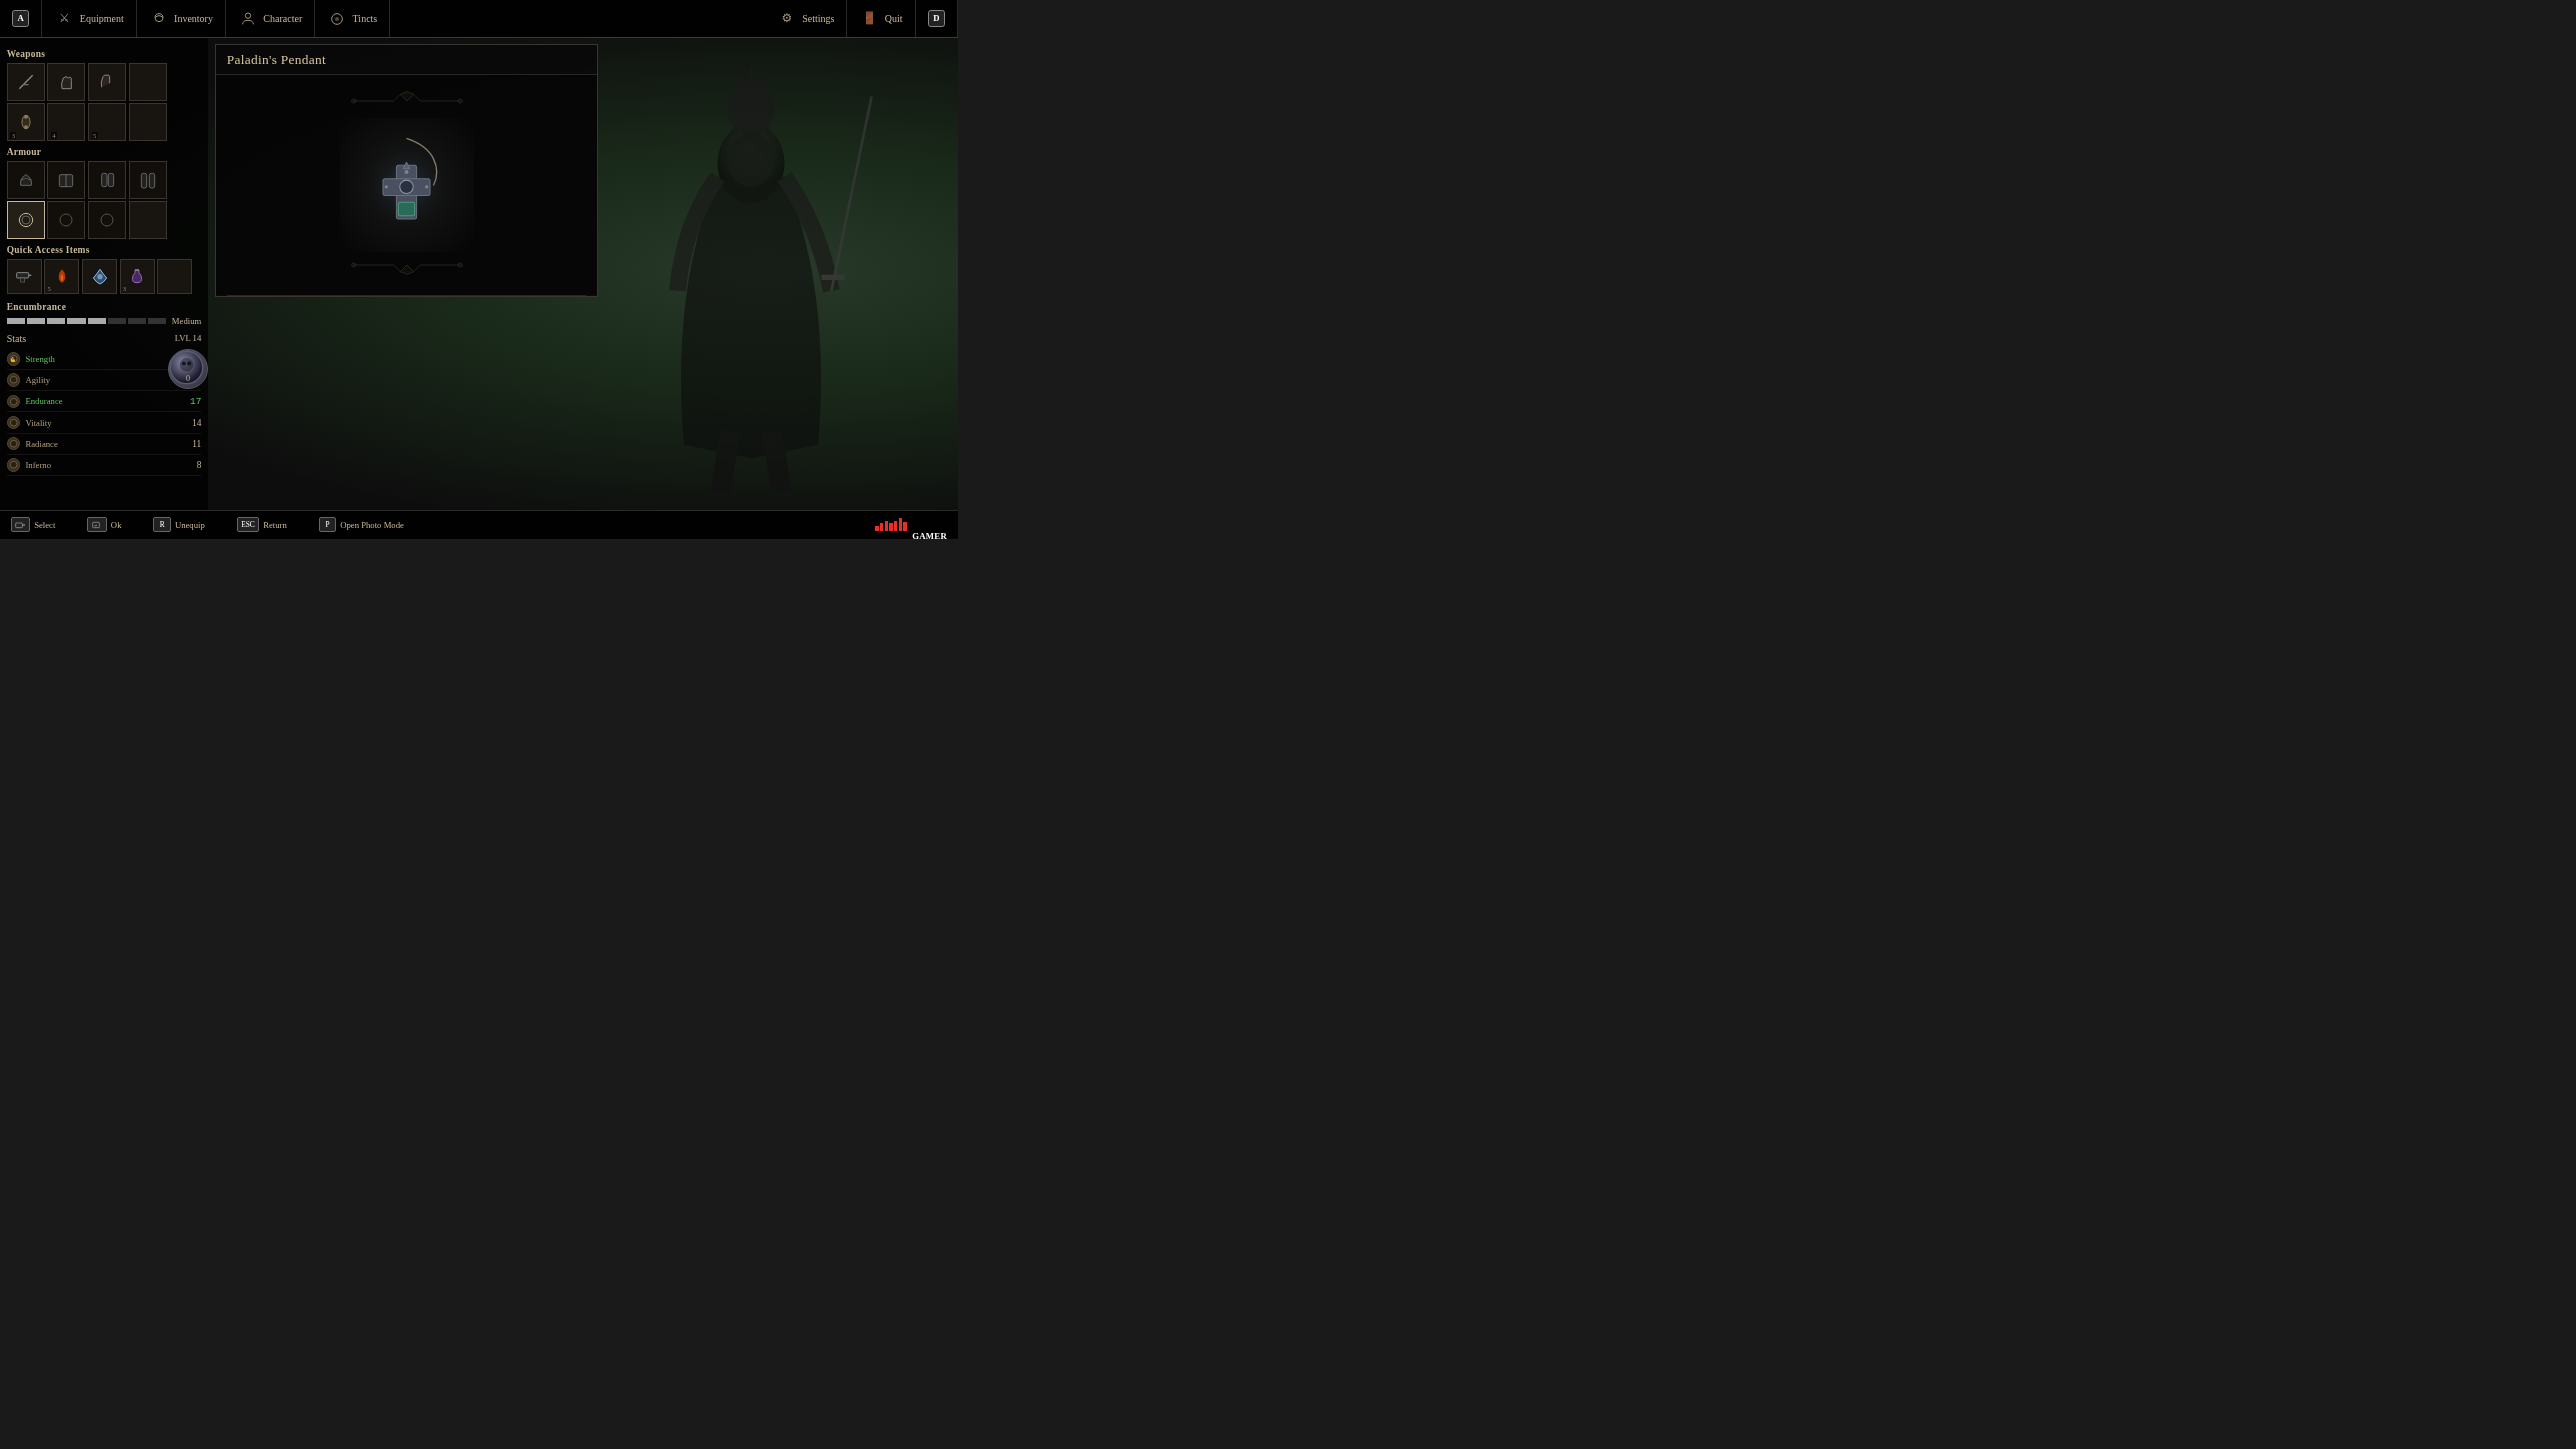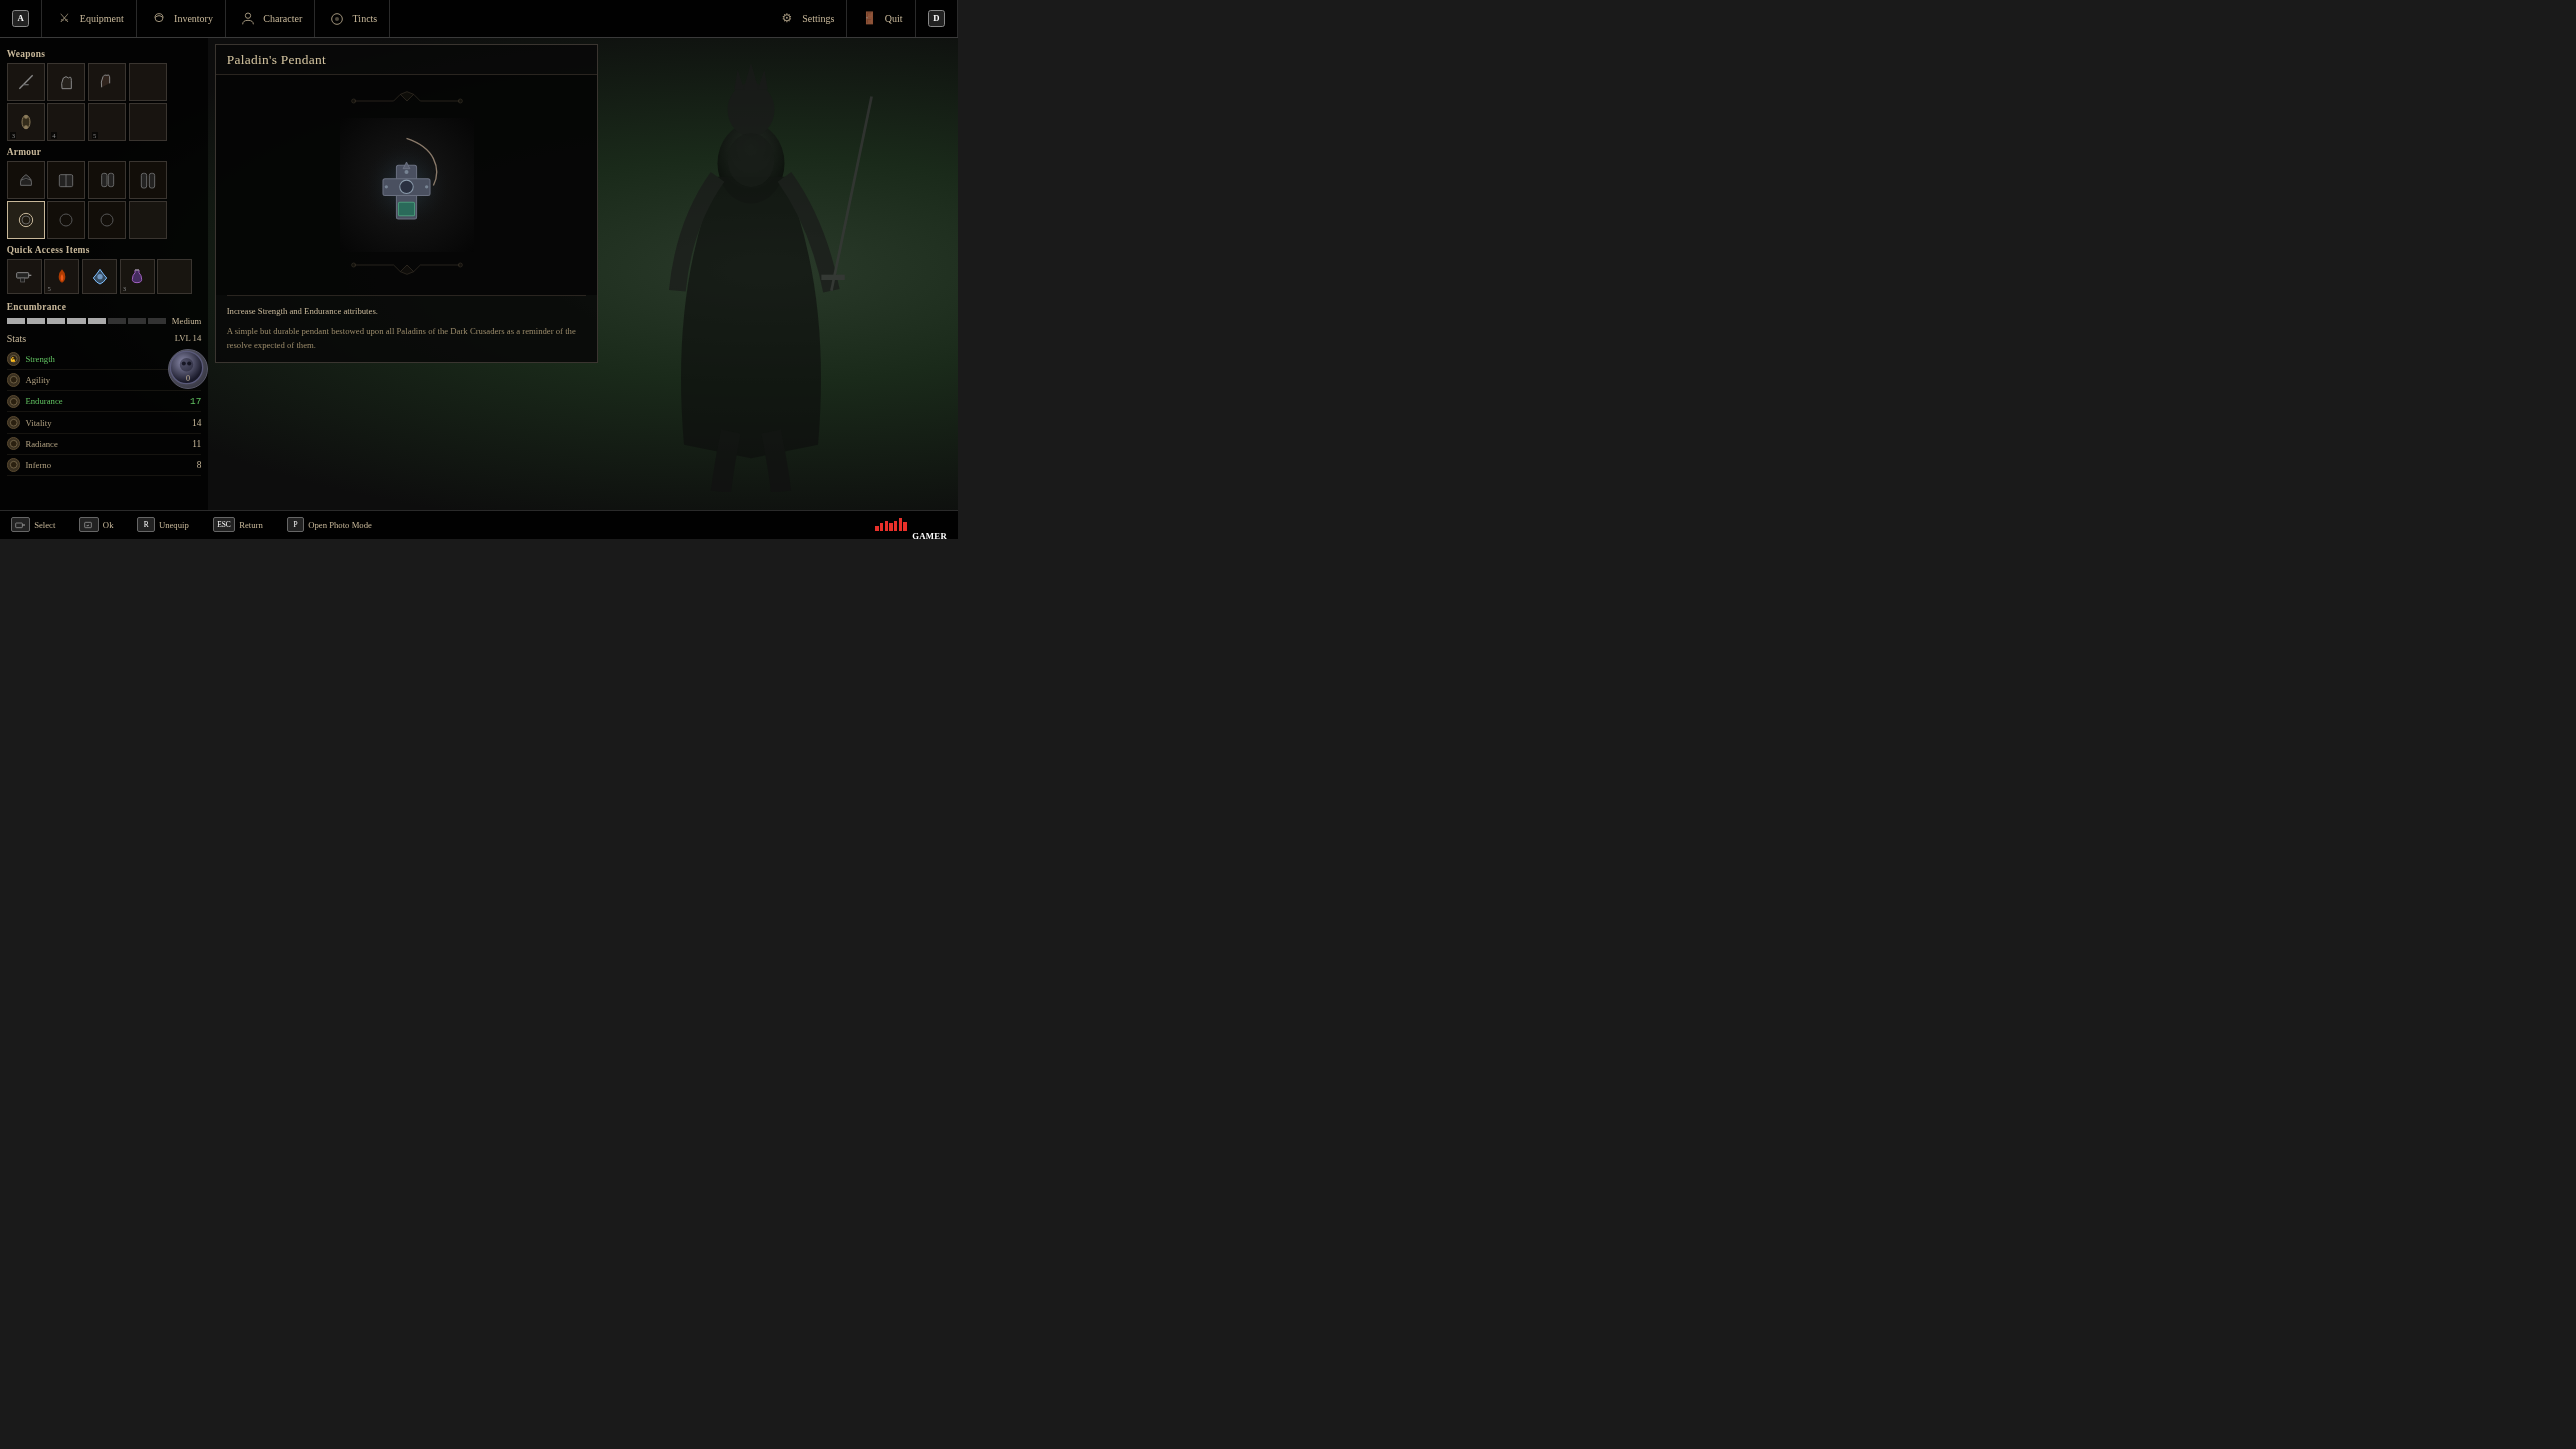--- a/index.html
+++ b/index.html
@@ -335,21 +335,21 @@
     
     .bottom-bar {
       position: absolute;
       bottom: 0; left: 0; right: 0;
       height: 29.5px;
       background: rgba(0,0,0,0.92);
       border-top: 0.7px solid #2a2a2a;
       display: flex;
       align-items: center;
       padding: 0 10.7px;
-      gap: 24px;
+      gap: 32px;
       z-index: 10;
     }
 
     .bottom-action {
       display: flex;
       align-items: center;
       gap: 4px;
       font-size: 8.7px;
       color: #c8b89a;
     }
@@ -799,24 +799,20 @@
             <path d="M110 25 L120 15" stroke="#5a5040" stroke-width="1" fill="none"></path>
             <circle cx="20" cy="15" r="3" stroke="#5a5040" stroke-width="1" fill="rgba(60,50,30,0.3)"></circle>
             <circle cx="180" cy="15" r="3" stroke="#5a5040" stroke-width="1" fill="rgba(60,50,30,0.3)"></circle>
           </svg>
         </div>
       </div>
     </div>
 
     <div class="item-divider"></div>
 
-    <div class="item-description">
-      <p class="item-effect">Increase Strength and Endurance attributes.</p>
-      <p class="item-lore">A simple but durable pendant bestowed upon all Paladins of the Dark Crusaders as a reminder of the resolve expected of them.</p>
-    </div>
   </div>
 </div>
 
 <div class="bottom-bar">
   <div class="bottom-action">
     <span class="bottom-key">
       <svg width="10.7" height="8" viewBox="0 0 16 12">
           <rect x="1" y="3" width="10" height="7" rx="1" stroke="#aaa" stroke-width="1" fill="none"></rect>
           <line x1="11" y1="6" x2="15" y2="6" stroke="#aaa" stroke-width="1.5"></line>
         </svg>

